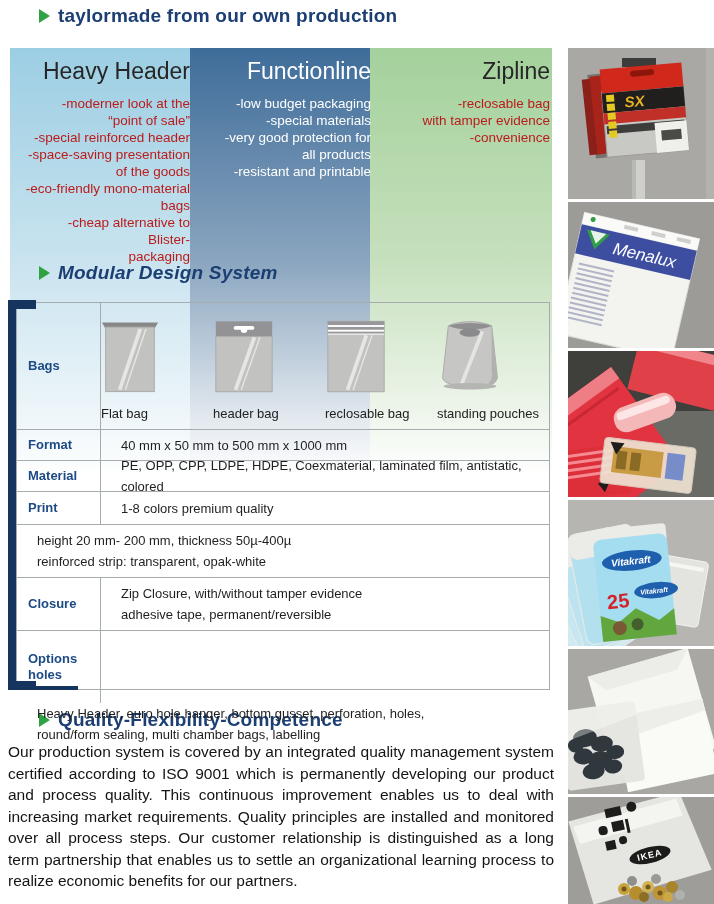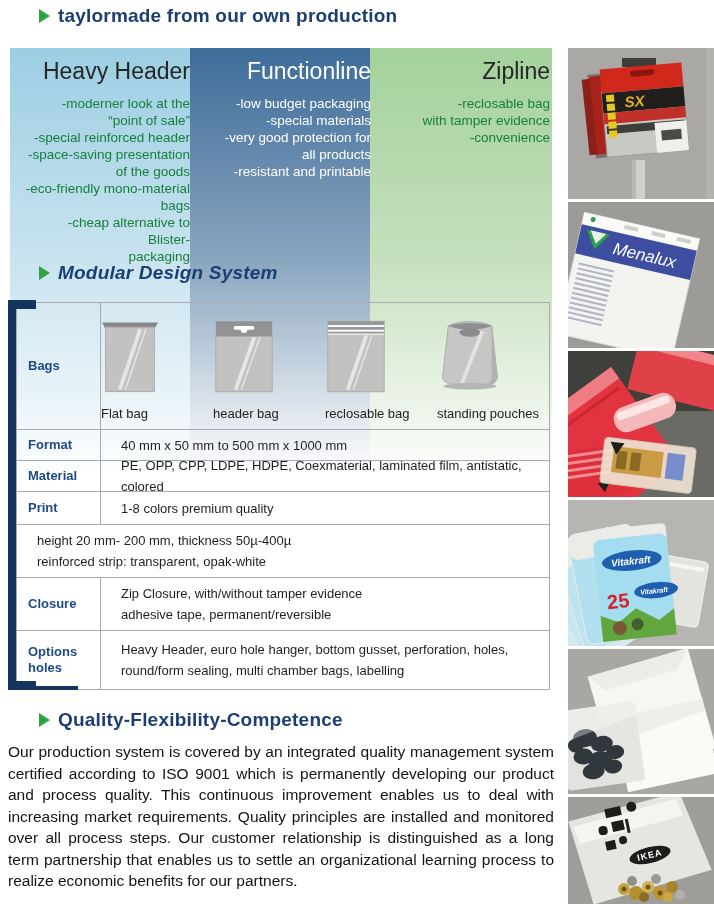--- a/index.html
+++ b/index.html
@@ -18,37 +18,37 @@
 
   
   .band{position:absolute;top:48px;height:424px;width:180px;z-index:1;}
   .band1{left:10px;background:linear-gradient(#9ccee3 0%,#c9e3ef 50%,#ecf5f9 85%,#fdfefe 100%);}
   .band2{left:190px;background:linear-gradient(#3e6c99 0%,#8aa5bf 50%,#dde5ec 85%,#fdfdfe 100%);}
   .band3{left:370px;width:182px;background:linear-gradient(#a4d19c 0%,#c6e0bd 50%,#edf5ea 85%,#fdfefd 100%);}
 
   .col{position:absolute;top:58px;width:168px;z-index:2;text-align:right;}
   .col1{left:22px;}.col2{left:203px;}.col3{left:382px;}
   .coltitle{font-size:23px;color:#262626;margin-bottom:10px;}
-  .collist{font-size:13.5px;line-height:17px;color:#15803d;white-space:pre-wrap;}
+  .collist{font-size:13.5px;line-height:17px;color:#b91c1c;white-space:pre-wrap;}
   .col2 .coltitle,.col2 .collist{color:#ffffff;}
 
   
   .bracket{position:absolute;background:#16355e;z-index:6;}
   .bk-v{left:8px;top:300px;width:8px;height:390px;}
   .bk-t{left:8px;top:300px;width:28px;height:9px;}
   .bk-b{left:8px;top:681px;width:28px;height:9px;}
   .bk-b2{left:8px;top:686px;width:70px;height:4px;}
 
   
   .mtable{position:absolute;left:16px;top:302px;width:532px;z-index:4;
           border:1px solid #a6abb0;background:transparent;}
   .trow{display:flex;border-bottom:1px solid #a6abb0;}
   .trow:last-child{border-bottom:none;}
   .r0{height:126px;}.r1{height:30px;}.r2{height:30px;}.r3{height:32px;}
-  .r4{height:52px;}.r5{height:52px;}.r6{height:58px;}
+  .r4{height:52px;}.r5{height:52px;}.r6{height:58px;flex-direction:column;}
   .tlabel{flex:0 0 72px;width:72px;border-right:1px solid #a6abb0;display:flex;
           align-items:center;padding-left:11px;font-size:13px;font-weight:bold;
           color:#1d4a85;white-space:pre-wrap;line-height:16px;}
   .tcell{flex:1;display:flex;align-items:center;padding-left:20px;padding-right:6px;
          font-size:13px;color:#1f1f1f;white-space:pre-wrap;line-height:21px;}
   .bagscell{padding:0;align-items:stretch;}
   .bagfig{flex:1;display:flex;flex-direction:column;align-items:flex-start;
           justify-content:flex-end;padding-bottom:5px;}
   .bagfig svg{display:block;margin-bottom:7px;}
   .baglabel{font-size:13px;color:#222;}

